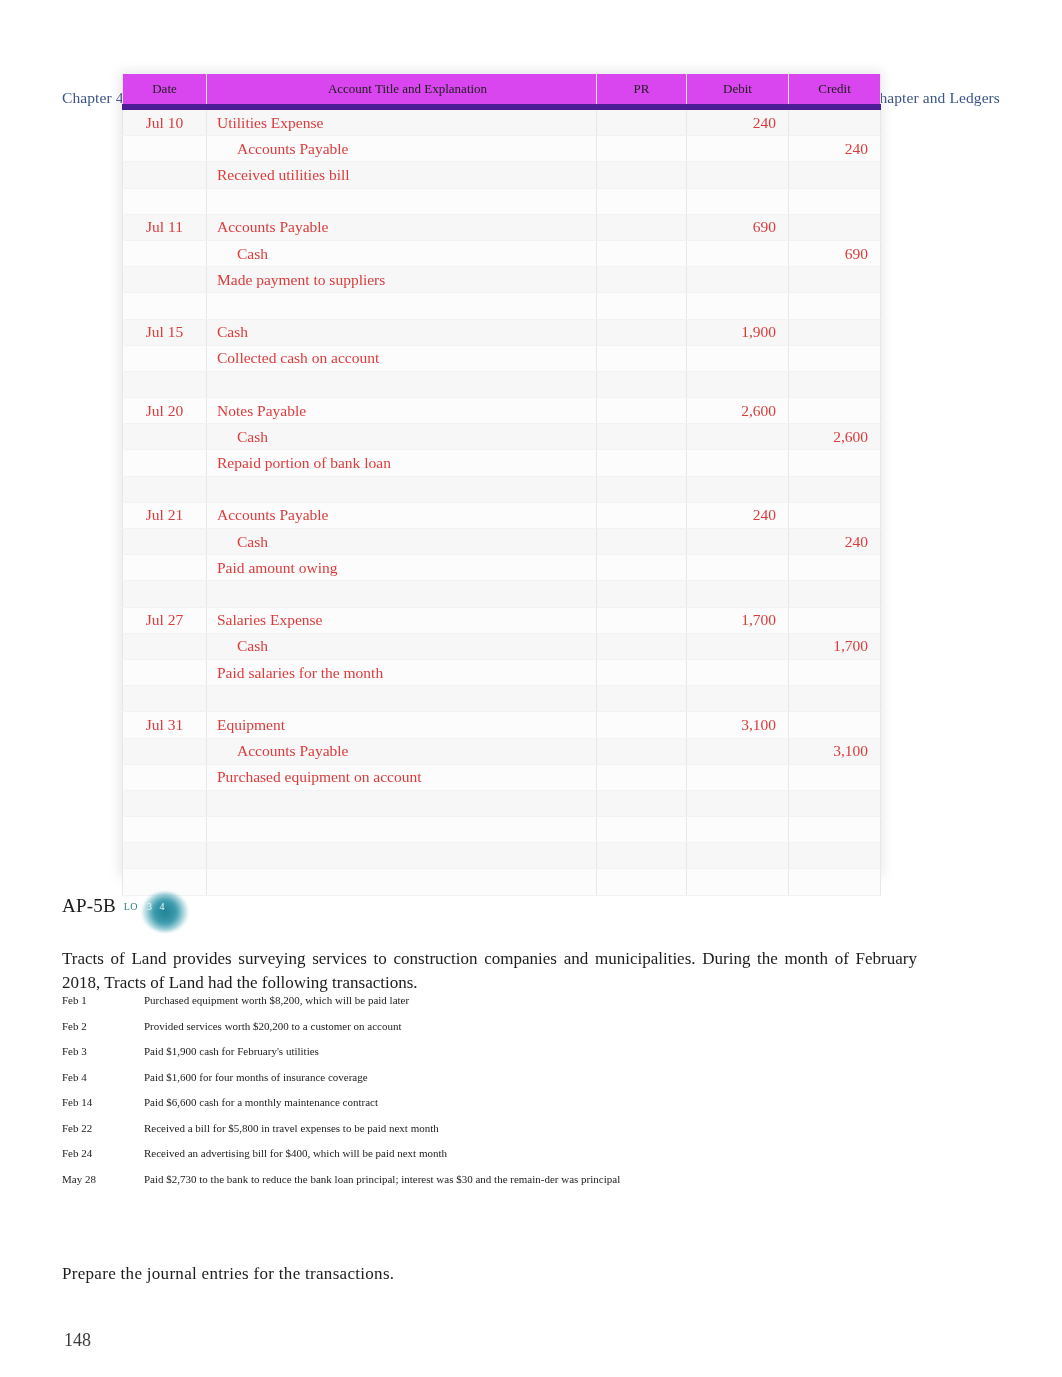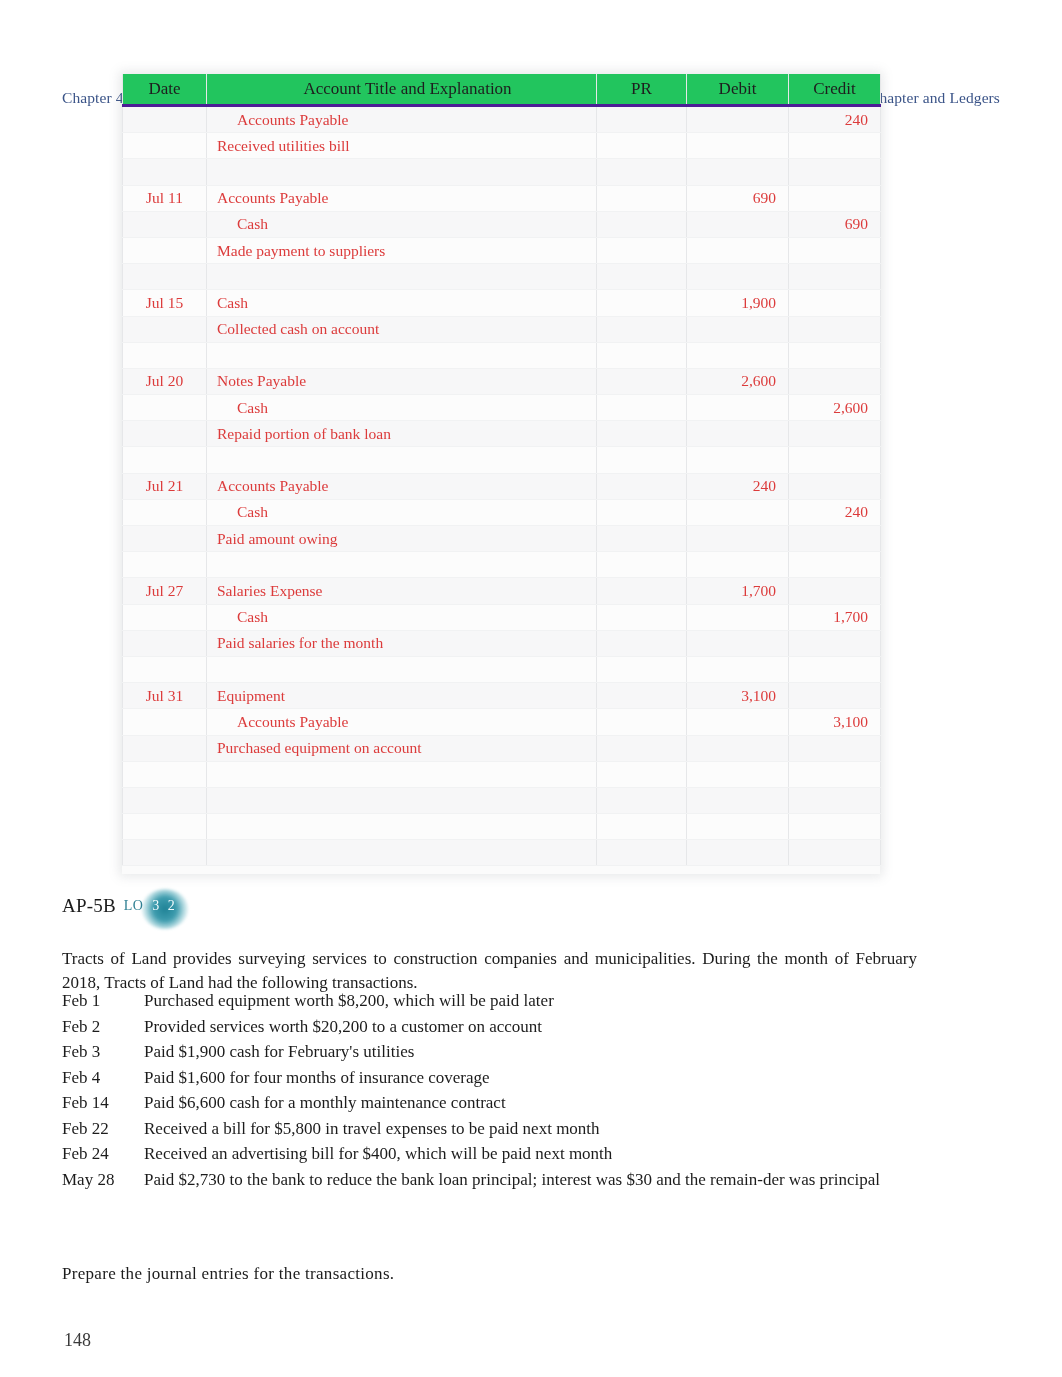--- a/index.html
+++ b/index.html
@@ -67,23 +67,23 @@
     vertical-align: middle;
     background: transparent;
   }
   .journal tr:nth-child(odd) td { background: #f7f7f8; }
   .journal tr:nth-child(even) td { background: #fcfcfc; }
 
   .journal thead th {
     height: 30px;
     text-align: center;
     color: #1e1e1e;
-    font-size: 17px;
-    border-bottom: 3px solid #4c1d95;
-    background: #22c55e;
+    font-size: 13px;
+    border-bottom: 6px solid #4c1d95;
+    background: #d946ef;
   }
   .journal thead th.h-acct { text-align: center; padding-left: 12px; }
 
   .journal tbody td.d-date {
     text-align: center;
     color: #dc3b3b;
     font-size: 15.5px;
   }
   .journal tbody td.d-acct {
     color: #dc3b3b;
@@ -112,21 +112,21 @@
     align-items: center;
     gap: 8px;
     font-size: 19px;
   }
   .prob-code { color: #1c1c1c; letter-spacing: 0.2px; }
   .lo-badge {
     position: relative;
     display: inline-flex;
     align-items: center;
     gap: 6px;
-    font-size: 14px;
+    font-size: 10px;
   }
   .lo-text {
     color: #2e7f92;
     position: relative;
     z-index: 2;
     letter-spacing: 0.4px;
   }
   .lo-nums {
     position: relative;
     z-index: 2;
@@ -160,21 +160,21 @@
 
   .txn-list {
     position: absolute;
     top: 988px;
     left: 62px;
     width: 870px;
   }
   .txn-row {
     display: flex;
     align-items: flex-start;
-    font-size: 17px;
+    font-size: 11px;
     line-height: 25.5px;
     color: #1c1c1c;
     margin-bottom: 0px;
   }
   .txn-date {
     width: 82px;
     flex: 0 0 82px;
     white-space: nowrap;
   }
   .txn-desc { flex: 1 1 auto; }
@@ -218,20 +218,27 @@
       <tr>
         <th class="h-date">Date</th>
         <th class="h-acct">Account Title and Explanation</th>
         <th class="h-pr">PR</th>
         <th class="h-debit">Debit</th>
         <th class="h-credit">Credit</th>
       </tr>
     </thead>
     <tbody id="journal-body">
         <tr>
+          <td class="d-date">Jul 10</td>
+          <td class="d-acct lv1">Utilities Expense</td>
+          <td class="d-pr"></td>
+          <td class="d-debit">240</td>
+          <td class="d-credit"></td>
+        </tr>
+        <tr>
           <td class="d-date"></td>
           <td class="d-acct lv2">Accounts Payable</td>
           <td class="d-pr"></td>
           <td class="d-debit"></td>
           <td class="d-credit">240</td>
         </tr>
         <tr>
           <td class="d-date"></td>
           <td class="d-acct lv1">Received utilities bill</td>
           <td class="d-pr"></td>
@@ -429,21 +436,21 @@
         </tr>
       </tbody>
   </table>
 </div>
 
 <div class="prob-head">
   <span class="prob-code">AP-5B</span>
   <span class="lo-badge">
     <span class="lo-blob"></span>
     <span class="lo-text">LO</span>
-    <span class="lo-nums">3 2</span>
+    <span class="lo-nums">3 4</span>
   </span>
 </div>
 
 <p class="prob-intro">Tracts of Land provides surveying services to construction companies and municipalities. During the month of February 2018, Tracts of Land had the following transactions.</p>
 
 <div class="txn-list" id="txn-list">
     <div class="txn-row">
       <span class="txn-date">Feb 1</span>
       <span class="txn-desc">Purchased equipment worth $8,200, which will be paid later</span>
     </div>

